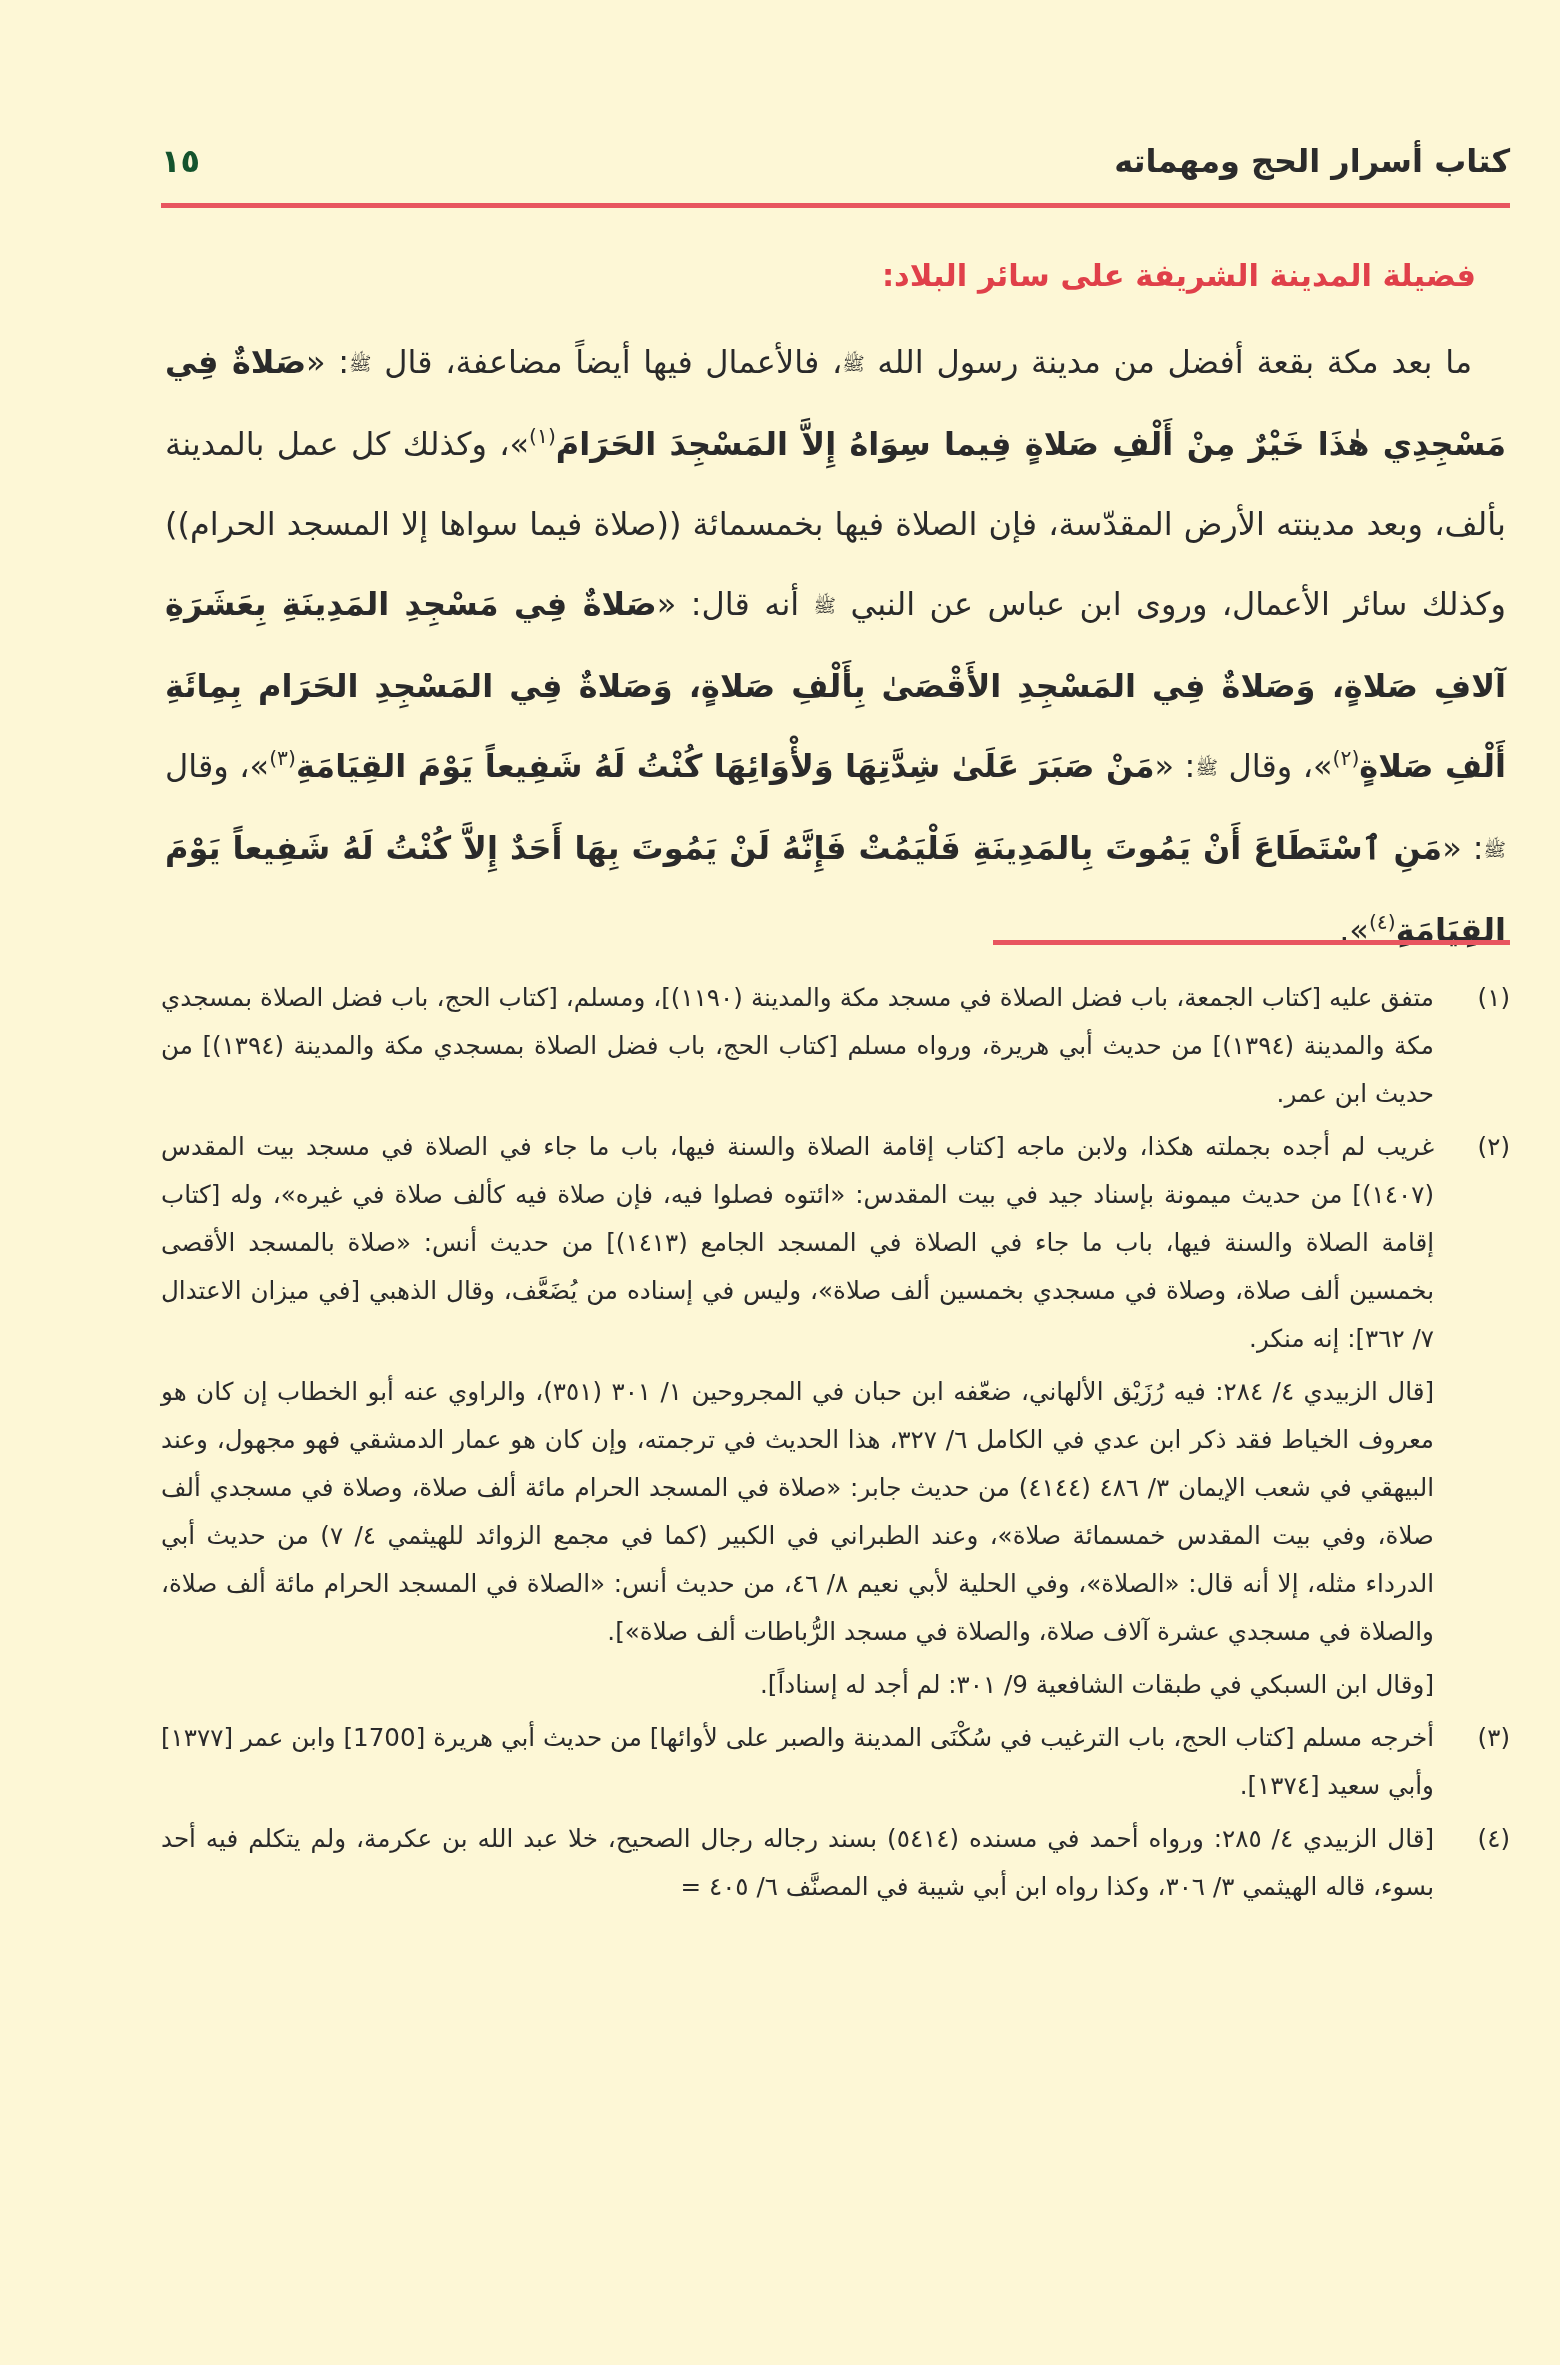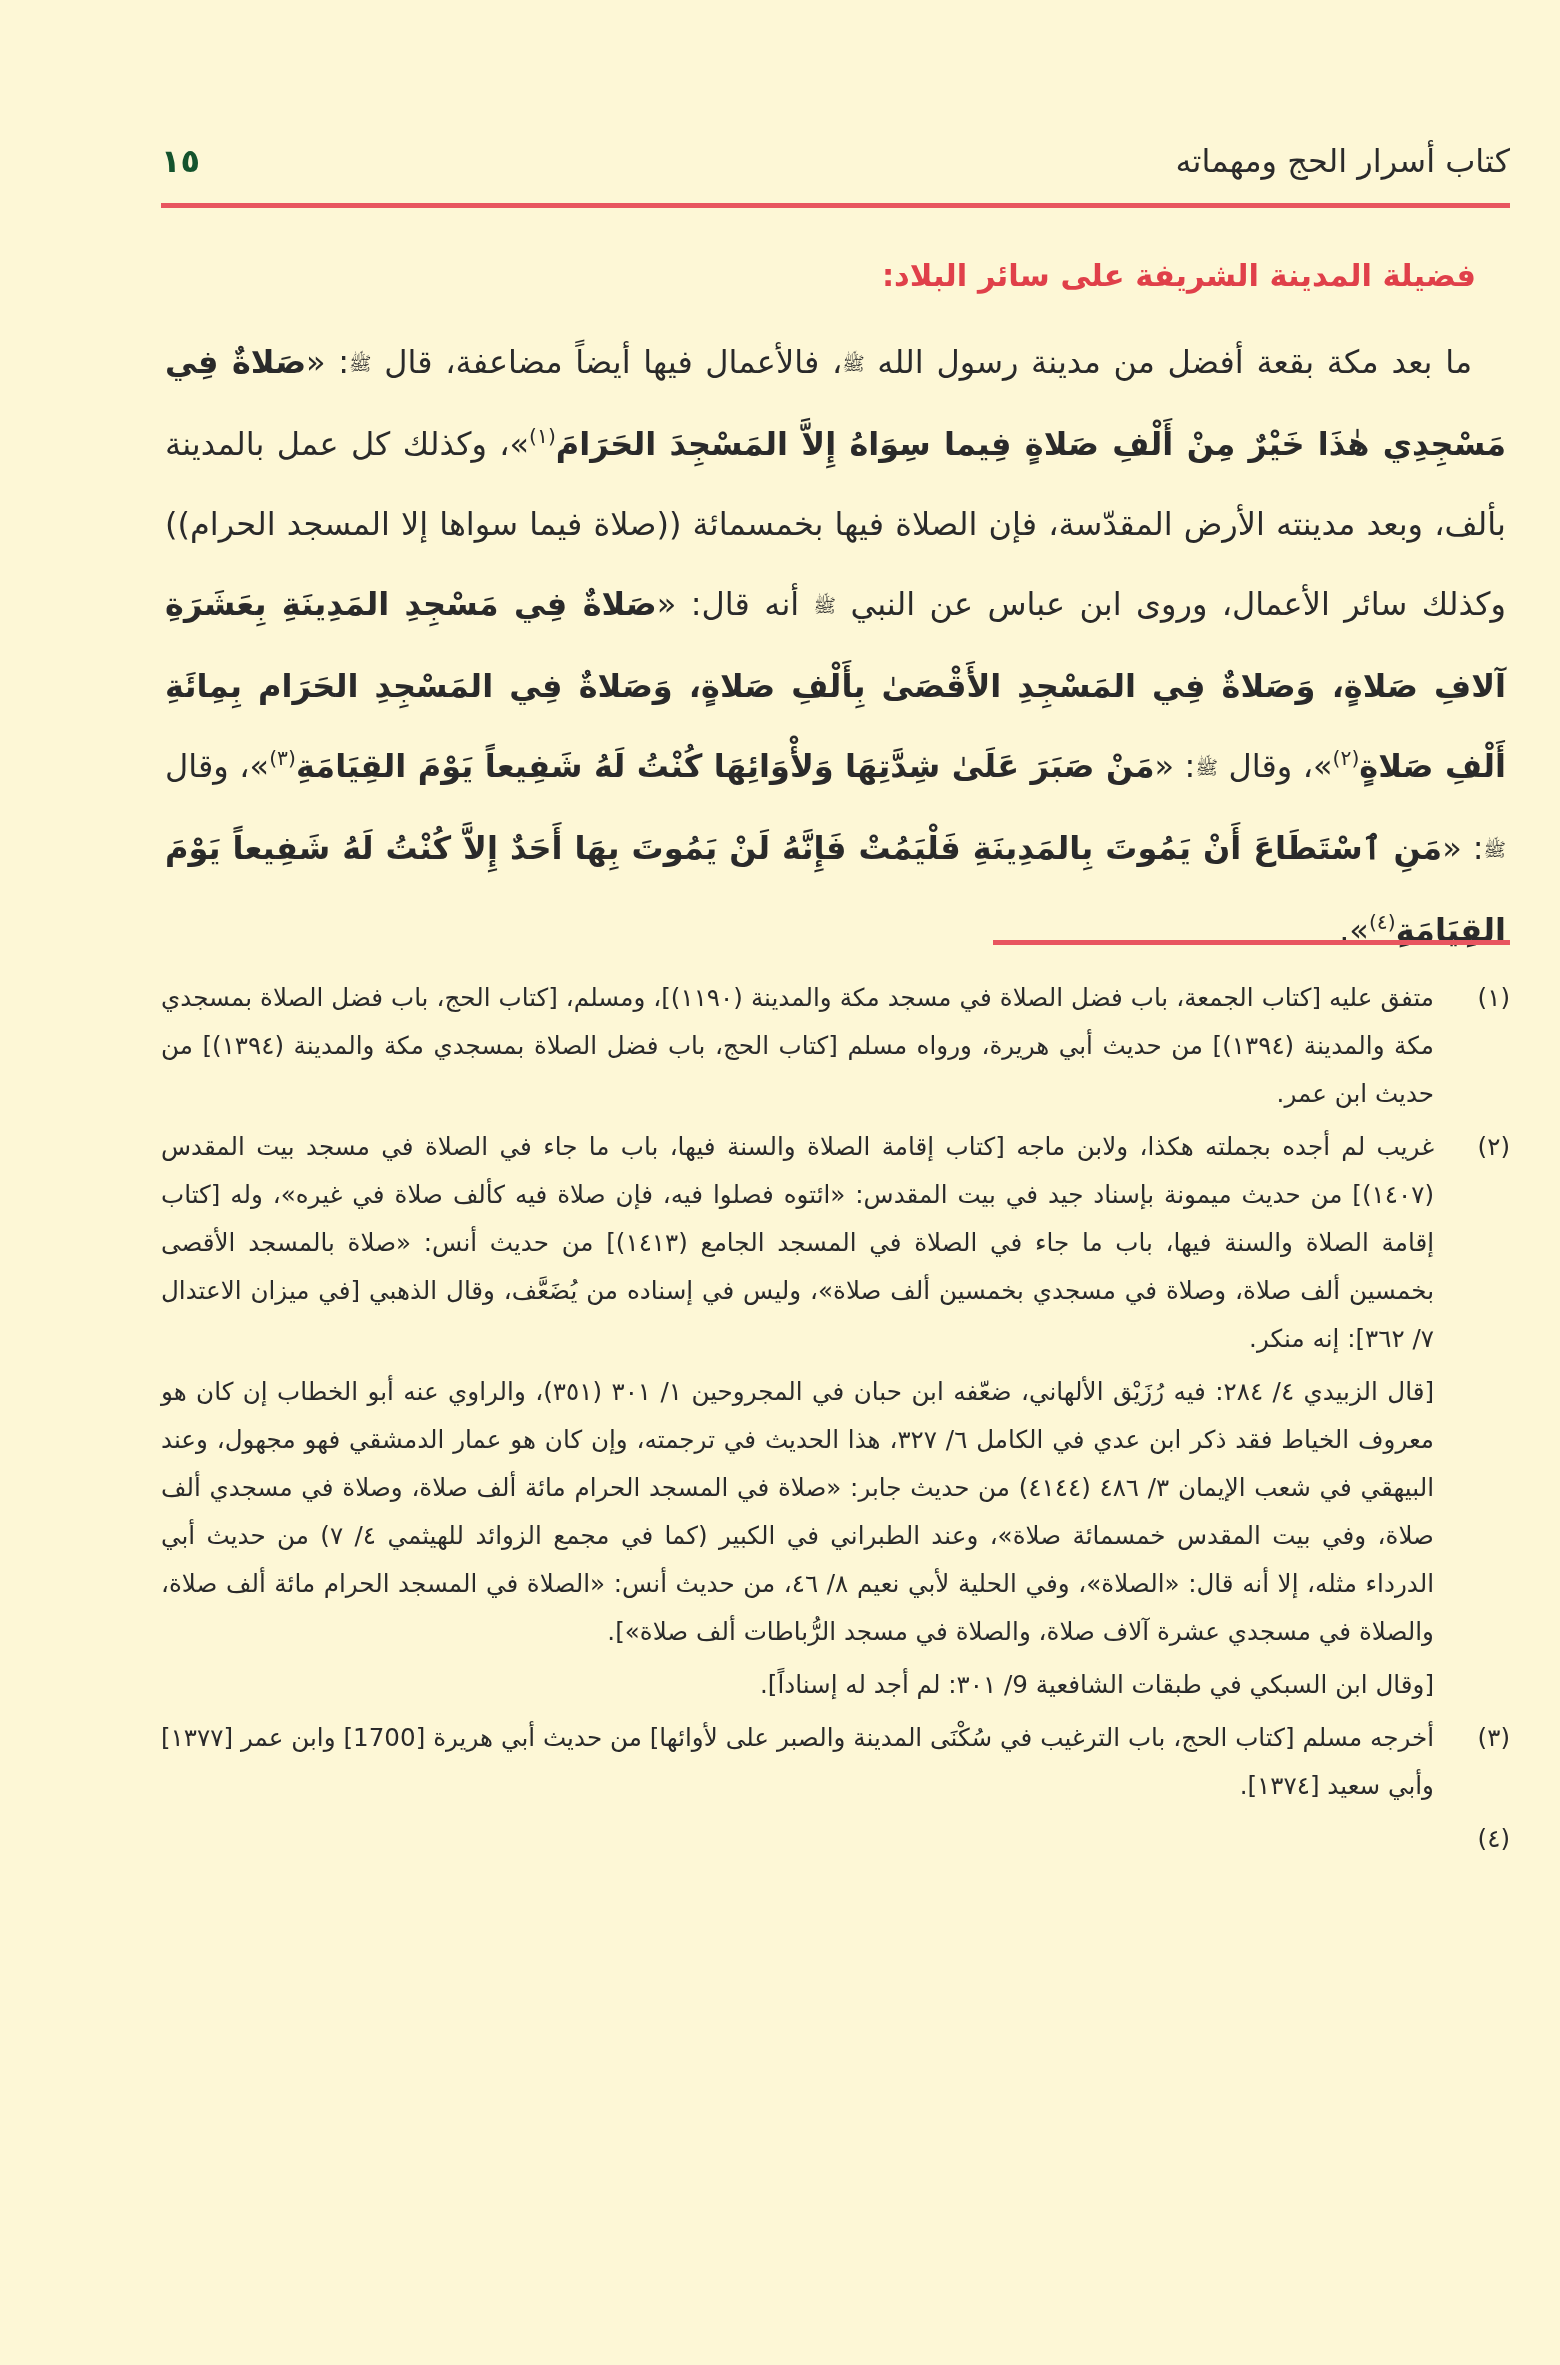--- a/index.html
+++ b/index.html
@@ -28,21 +28,21 @@
     top: 142px;
     left: 0;
     right: 0;
     height: 51px;
   }
   .book-title {
     position: absolute;
     right: 0;
     top: 0;
     font-size: 32px;
-    font-weight: normal;
+    font-weight: bold;
     color: #2b2b2b;
   }
   .page-number {
     position: absolute;
     left: 0;
     top: 0;
     font-size: 32px;
     font-weight: bold;
     color: #14532d;
   }
@@ -148,17 +148,18 @@
       <div>غريب لم أجده بجملته هكذا، ولابن ماجه [كتاب إقامة الصلاة والسنة فيها، باب ما جاء في الصلاة في مسجد بيت المقدس (١٤٠٧)] من حديث ميمونة بإسناد جيد في بيت المقدس: «ائتوه فصلوا فيه، فإن صلاة فيه كألف صلاة في غيره»، وله [كتاب إقامة الصلاة والسنة فيها، باب ما جاء في الصلاة في المسجد الجامع (١٤١٣)] من حديث أنس: «صلاة بالمسجد الأقصى بخمسين ألف صلاة، وصلاة في مسجدي بخمسين ألف صلاة»، وليس في إسناده من يُضَعَّف، وقال الذهبي [في ميزان الاعتدال ٧/ ٣٦٢]: إنه منكر.</div>
       <div class="fn-extra">[قال الزبيدي ٤/ ٢٨٤: فيه رُزَيْق الألهاني، ضعّفه ابن حبان في المجروحين ١/ ٣٠١ (٣٥١)، والراوي عنه أبو الخطاب إن كان هو معروف الخياط فقد ذكر ابن عدي في الكامل ٦/ ٣٢٧، هذا الحديث في ترجمته، وإن كان هو عمار الدمشقي فهو مجهول، وعند البيهقي في شعب الإيمان ٣/ ٤٨٦ (٤١٤٤) من حديث جابر: «صلاة في المسجد الحرام مائة ألف صلاة، وصلاة في مسجدي ألف صلاة، وفي بيت المقدس خمسمائة صلاة»، وعند الطبراني في الكبير (كما في مجمع الزوائد للهيثمي ٤/ ٧) من حديث أبي الدرداء مثله، إلا أنه قال: «الصلاة»، وفي الحلية لأبي نعيم ٨/ ٤٦، من حديث أنس: «الصلاة في المسجد الحرام مائة ألف صلاة، والصلاة في مسجدي عشرة آلاف صلاة، والصلاة في مسجد الرُّباطات ألف صلاة»].</div>
       <div class="fn-extra">[وقال ابن السبكي في طبقات الشافعية 9/ ٣٠١: لم أجد له إسناداً].</div>
     </div>
     <div class="footnote">
       <span class="fn-num">(٣)</span>
       <div>أخرجه مسلم [كتاب الحج، باب الترغيب في سُكْنَى المدينة والصبر على لأوائها] من حديث أبي هريرة [1700] وابن عمر [١٣٧٧] وأبي سعيد [١٣٧٤].</div>
     </div>
     <div class="footnote">
       <span class="fn-num">(٤)</span>
+      <div class="fn-extra">[قال الزبيدي ٤/ ٢٨٥: ورواه أحمد في مسنده (٥٤١٤) بسند رجاله رجال الصحيح، خلا عبد الله بن عكرمة، ولم يتكلم فيه أحد بسوء، قاله الهيثمي ٣/ ٣٠٦، وكذا رواه ابن أبي شيبة في المصنَّف ٦/ ٤٠٥ =</div>
     </div>
   </div>
 
 </div>
 
 
 </body></html>

